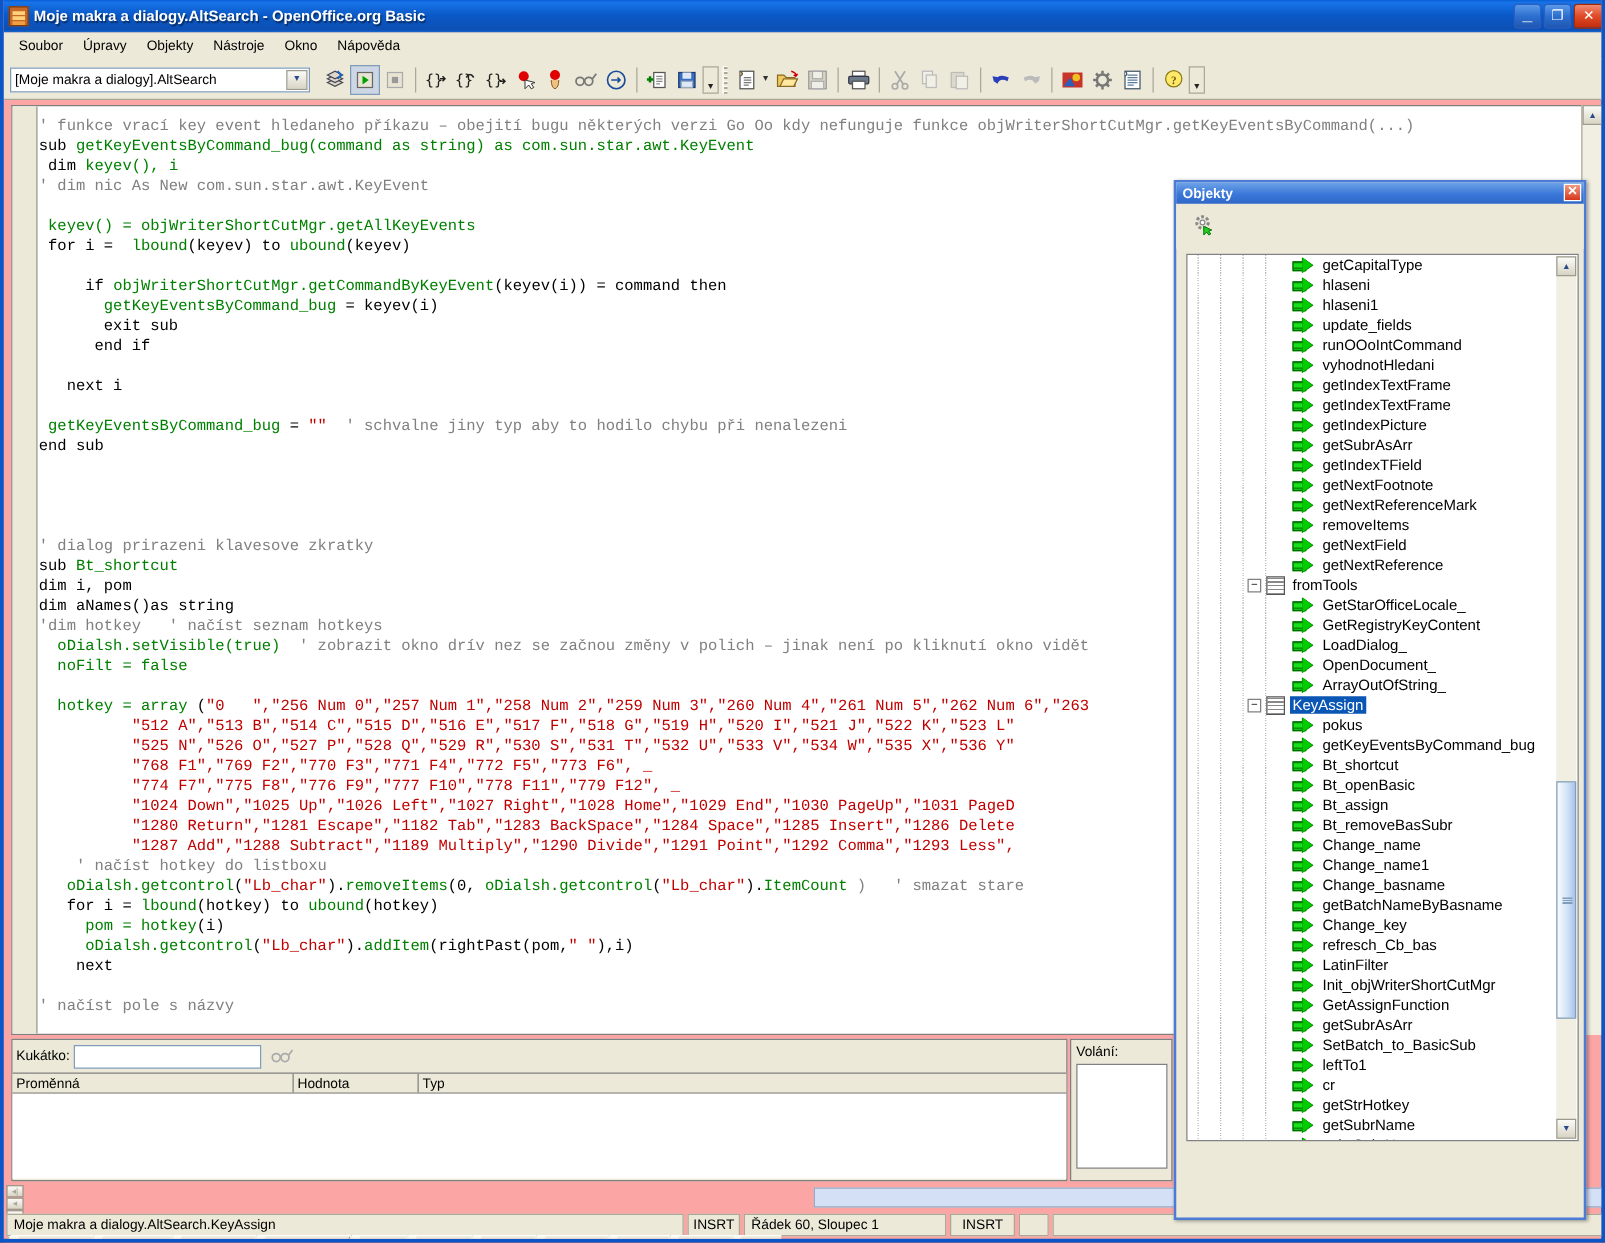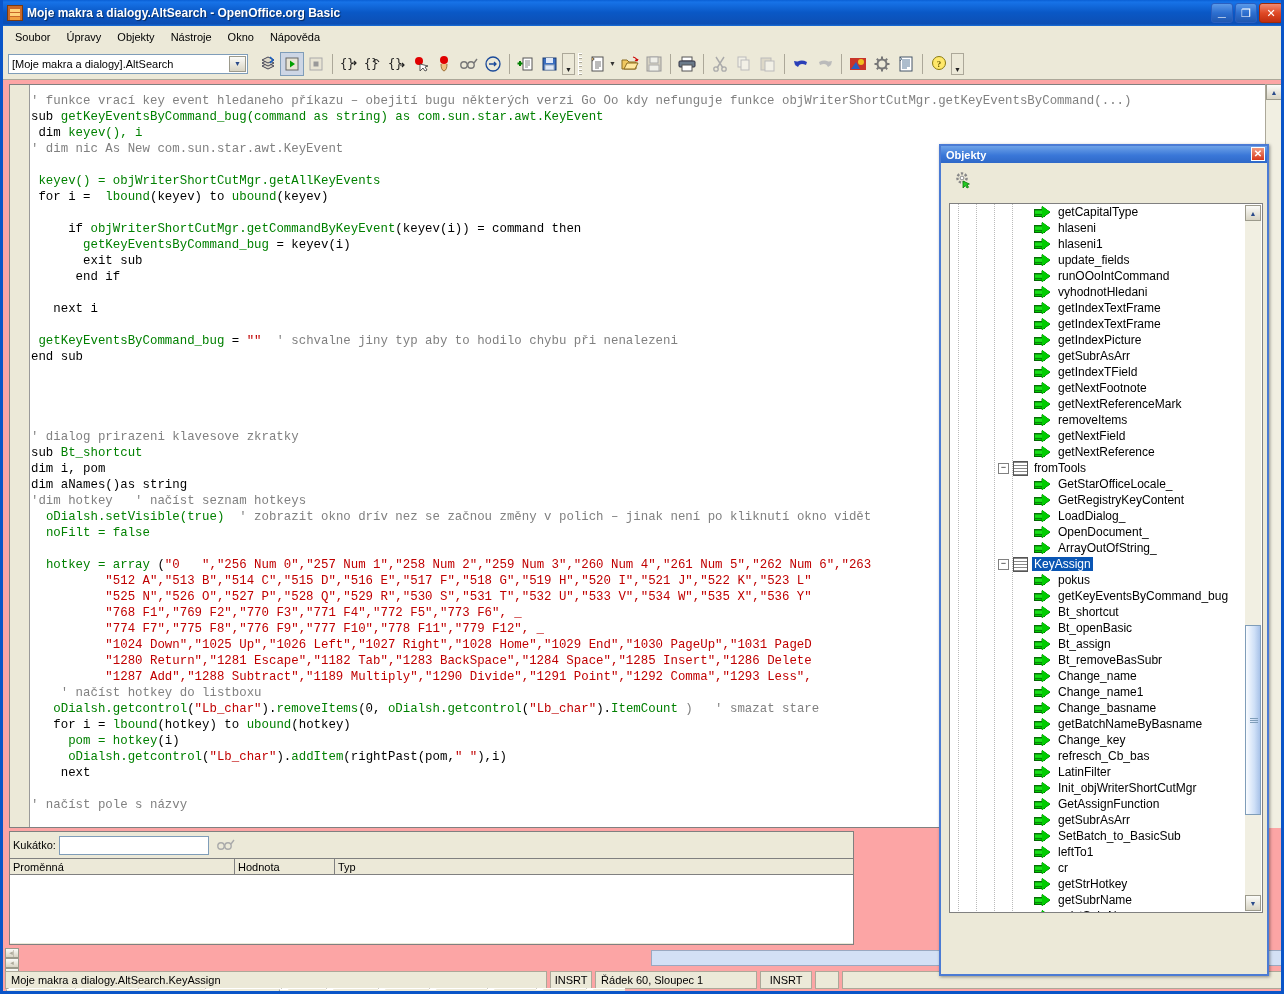--- a/index.html
+++ b/index.html
@@ -533,20 +533,24 @@
       </span>
     </div>
     <div class="hdr">
       <div style="width:225px">Proměnná</div>
       <div style="width:100px">Hodnota</div>
       <div style="width:516px;border-right:none">Typ</div>
     </div>
     <div class="body"></div>
   </div>
 
+  <div class="calls">
+    <div class="lbl">Volání:</div>
+    <div class="body"></div>
+  </div>
 
   <div class="tabbar">
     <div class="navbtn dis">◂|</div>
     <div class="navbtn dis">◂</div>
     <div class="navbtn">▸</div>
     <div class="navbtn">|▸</div>
     <div class="tabs" id="tabs-render">
         <div class="tab" style="z-index: 20;">AltSearch</div>
         <div class="tab" style="z-index: 19;">Common</div>
         <div class="tab" style="z-index: 18;">fromTools</div>

